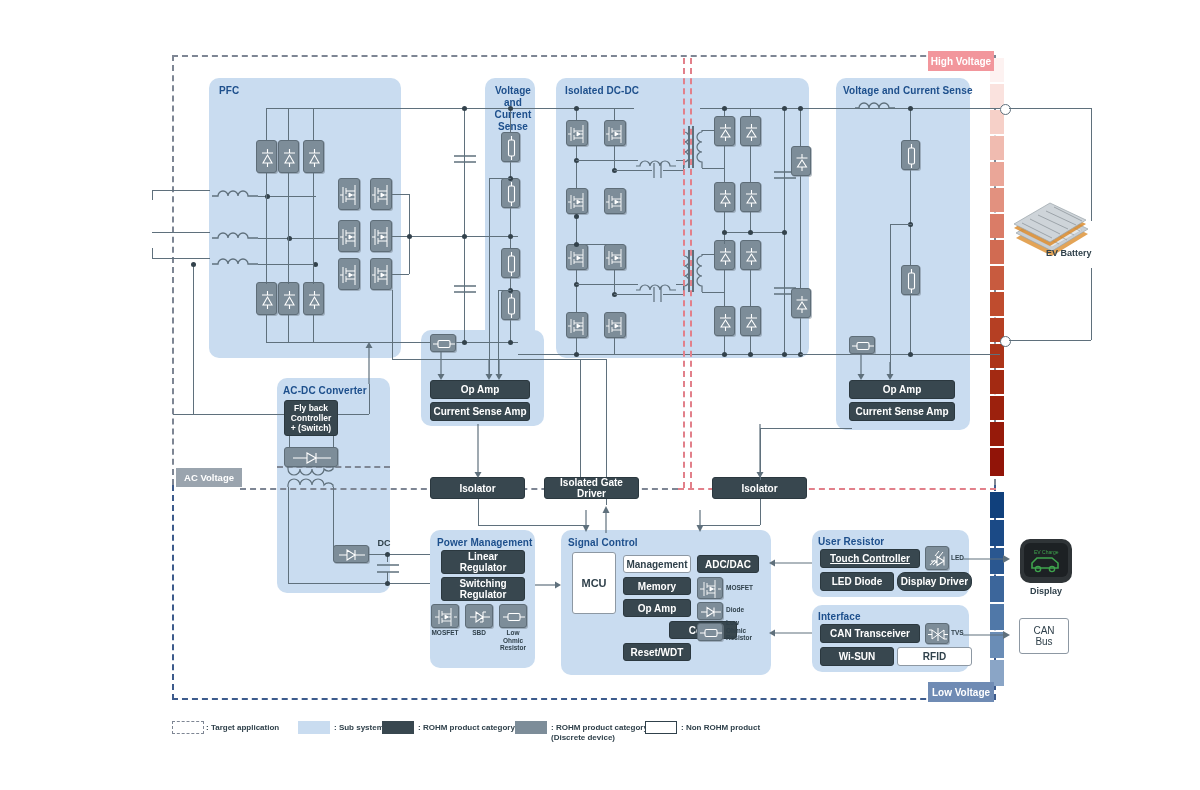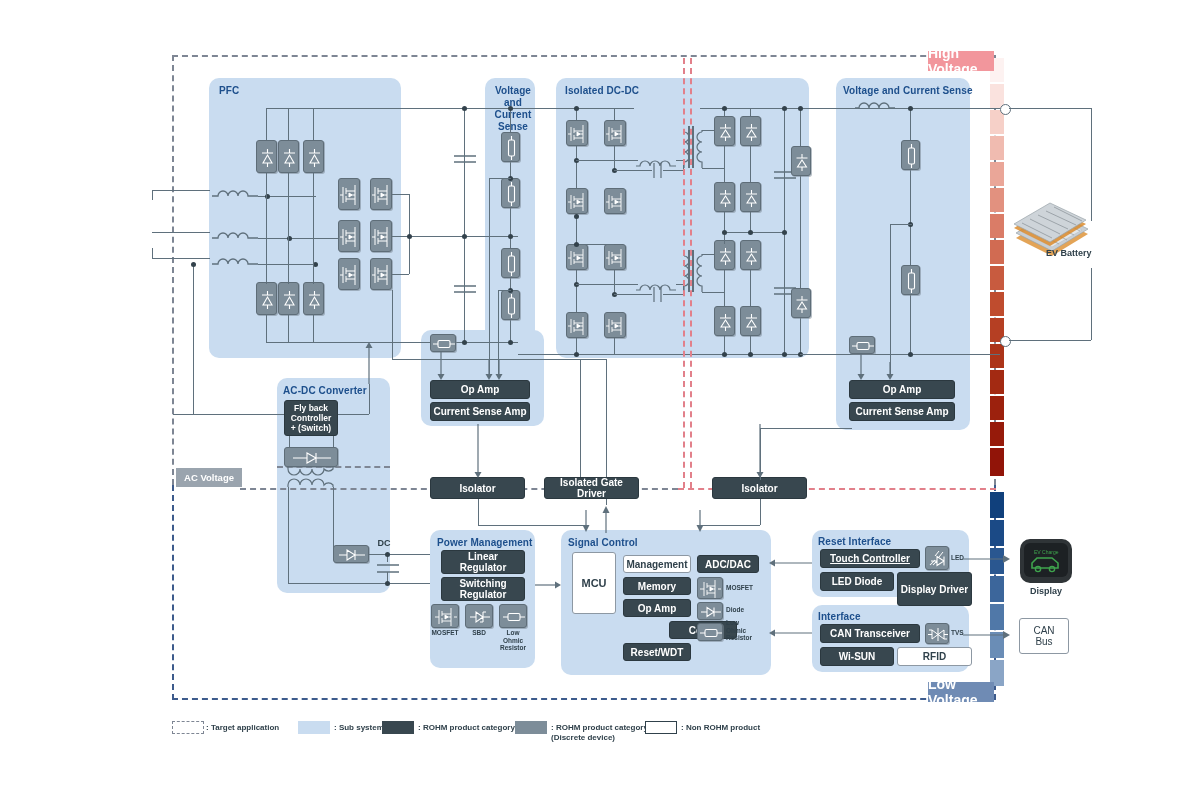--- a/index.html
+++ b/index.html
@@ -30,21 +30,21 @@
   .wv{position:absolute;width:1px;background:#5f707c;}
   .node{position:absolute;width:5px;height:5px;border-radius:50%;background:#33424c;}
   .term{position:absolute;width:9px;height:9px;border-radius:50%;border:1.5px solid #5f707c;background:#fff;}
 
   
   .isoh{position:absolute;height:0;border-top:2px dashed #7e8694;}
   .isoh.red{border-top-color:#e2808a;}
   .isov{position:absolute;width:0;border-left:2px dashed #e2808a;}
 
   
-  .badge{position:absolute;color:#fff;font-size:14px;font-weight:bold;display:flex;align-items:center;justify-content:center;}
+  .badge{position:absolute;color:#fff;font-size:10px;font-weight:bold;display:flex;align-items:center;justify-content:center;}
   .badge.hv{background:#f2969c;}
   .badge.lv{background:#6f8bb4;}
   .badge.ac{background:#9aa4ae;}
 
   
   .txt{position:absolute;color:#30414b;font-size:9px;font-weight:bold;text-align:center;line-height:11px;}
 
   
   .acsrc{position:absolute;border:1.5px solid #46555f;border-radius:50%;background:#fff;display:flex;align-items:center;
          justify-content:center;text-align:center;font-size:9px;font-weight:bold;color:#30414b;line-height:11px;}
@@ -114,21 +114,21 @@
   <div class="abs subsys" style="left:277px;top:378px;width:113px;height:215px;"></div>
   <div class="subsys-title" style="left:283px;top:385px;">AC-DC Converter</div>
 
   <div class="abs subsys" style="left:430px;top:530px;width:105px;height:138px;"></div>
   <div class="subsys-title" style="left:437px;top:537px;">Power Management</div>
 
   <div class="abs subsys" style="left:561px;top:530px;width:210px;height:145px;"></div>
   <div class="subsys-title" style="left:568px;top:537px;">Signal Control</div>
 
   <div class="abs subsys" style="left:812px;top:530px;width:157px;height:67px;"></div>
-  <div class="subsys-title" style="left:818px;top:536px;">Reset Interface</div>
+  <div class="subsys-title" style="left:818px;top:536px;">User Resistor</div>
 
   <div class="abs subsys" style="left:812px;top:605px;width:157px;height:67px;"></div>
   <div class="subsys-title" style="left:818px;top:611px;">Interface</div>
 
   <div>
     <div class="wh" style="left:152px;top:190px;width:58px;"></div>
     <div class="wh" style="left:152px;top:232px;width:58px;"></div>
     <div class="wh" style="left:152px;top:258px;width:58px;"></div>
     <div class="wv" style="left:152px;top:190px;height:10px;"></div>
     <div class="wv" style="left:152px;top:248px;height:10px;"></div>
@@ -739,21 +739,21 @@
     <path d="M46,5 L9,5" stroke="#5f707c" stroke-width="1.2"></path>
       <path d="M9,1.5 L9,8.5 L3,5 Z" fill="#5f707c"></path>
   </svg>
   <svg class="abs" style="left:766px;top:628px;" width="46" height="10">
     <path d="M46,5 L9,5" stroke="#5f707c" stroke-width="1.2"></path>
       <path d="M9,1.5 L9,8.5 L3,5 Z" fill="#5f707c"></path>
   </svg>
 
   <div class="rohm abs" style="left:820px;top:549px;width:100px;height:19px;text-decoration:underline;">Touch Controller</div>
   <div class="rohm abs" style="left:820px;top:572px;width:74px;height:19px;">LED Diode</div>
-  <div class="rohm abs" style="left:897px;top:572px;width:75px;height:34px;">Display Driver</div>
+  <div class="rohm abs" style="left:897px;top:572px;width:75px;height:19px;border-radius:8px;">Display Driver</div>
   <div class="disc abs" style="left:925px;top:546px;width:24px;height:24px;">
     <svg width="24" height="24">
         <path d="M5,14 L11,14 M11,9.5 L11,18.5 L18,14 Z M18,9.5 L18,18.5 M4,18 L9,13 M7,18 L11,14" fill="none" stroke="#fff" stroke-width="1.05"></path>
         <path d="M13,4 L9,9 M17,5 L13,10" stroke="#fff" stroke-width="1"></path>
       </svg>
   </div>
   <div class="disclabel" style="left:951px;top:554px;width:20px;text-align:left;">LED</div>
 
   <div class="rohm abs" style="left:820px;top:624px;width:100px;height:19px;">CAN Transceiver</div>
   <div class="rohm abs" style="left:820px;top:647px;width:74px;height:19px;">Wi-SUN</div>

